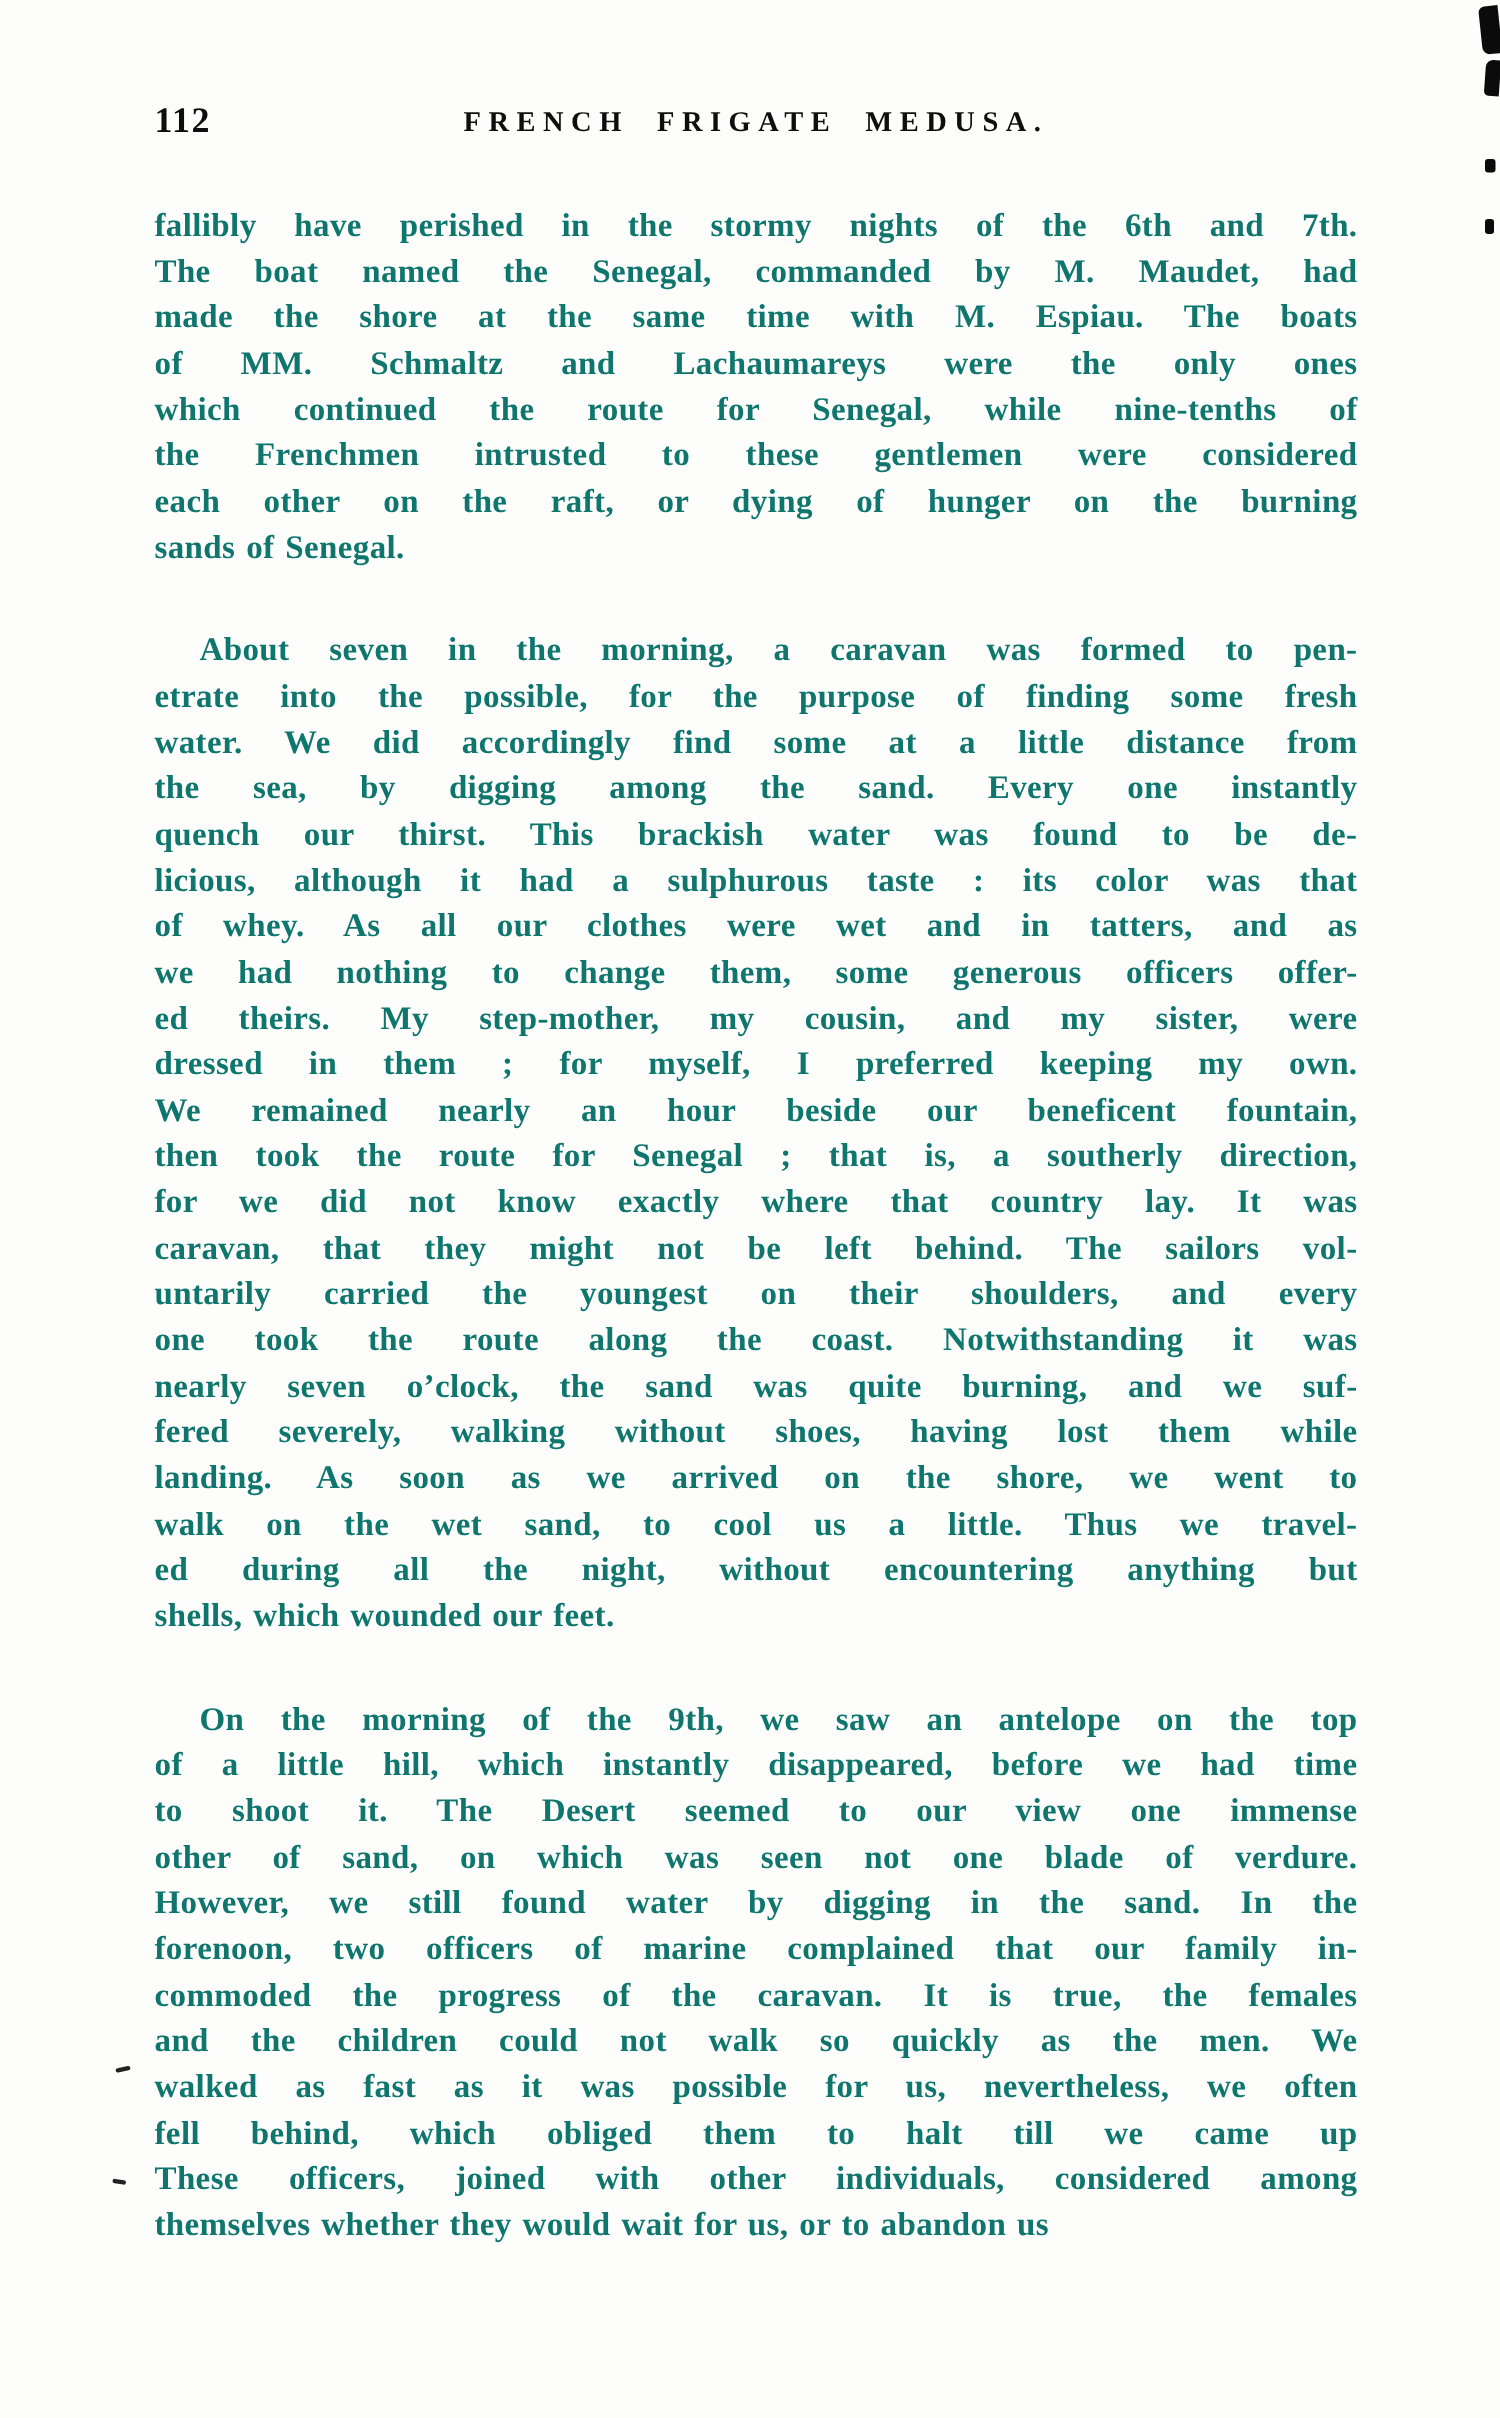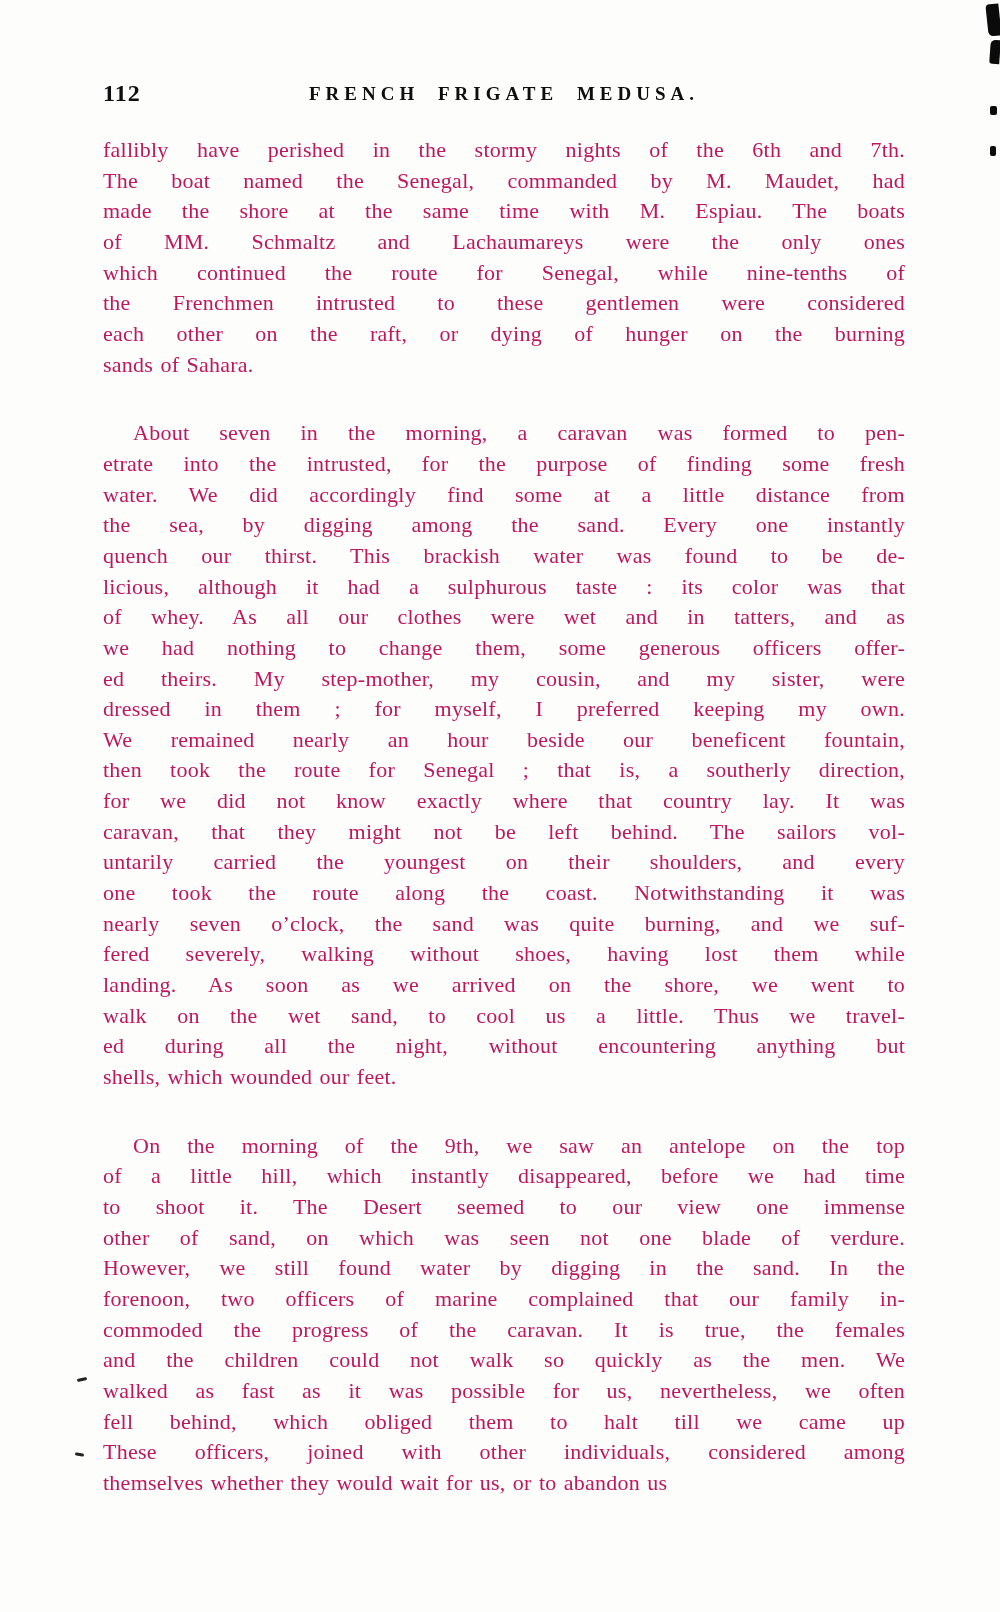--- a/index.html
+++ b/index.html
@@ -8,38 +8,38 @@
     width: 1000px; height: 1612px;
     font-family: "Liberation Serif", "DejaVu Serif", serif;
     position: relative; overflow: hidden;
   }
   .page {
     position: absolute; inset: 0;
     background: #fdfdfc; color: #0e0e0e;
   }
   
   .running-head {
-    position: absolute; top: 80px; left: 103px; width: 802px; height: 26px; text-decoration: underline;
+    position: absolute; top: 68px; left: 103px; width: 802px; height: 26px; text-decoration: underline;
   }
   .page-num {
     position: absolute; left: 0; top: 0;
     font-size: 24px; font-weight: bold; letter-spacing: 1px;
   }
   .running-title {
     position: absolute; left: 0; top: 3px; width: 100%;
     text-align: center;
     font-size: 19px; font-weight: bold;
     letter-spacing: 5px; word-spacing: 9px;
   }
   
   .body-text {
     position: absolute; top: 135px; left: 103px; width: 802px;
-    font-size: 22px; font-weight: normal;
+    font-size: 22px; font-weight: bold;
     letter-spacing: 0.25px; word-spacing: 1.5px;
-    color: #be185d;
+    color: #0f766e;
   }
   .para { display: block; }
   .line {
     display: block;
     line-height: 30.65px;
     text-align: justify;
     text-align-last: justify;
   }
   .line.last { text-align: left; text-align-last: left; }
   .para.indent .line.first { text-indent: 30px; margin-top: 38px; }
@@ -73,25 +73,25 @@
 
   <main class="body-text">
       <div class="para">
         <div class="line first">fallibly have perished in the stormy nights of the 6th and 7th.</div>
         <div class="line">The boat named the Senegal, commanded by M. Maudet, had</div>
         <div class="line">made the shore at the same time with M. Espiau. The boats</div>
         <div class="line">of MM. Schmaltz and Lachaumareys were the only ones</div>
         <div class="line">which continued the route for Senegal, while nine-tenths of</div>
         <div class="line">the Frenchmen intrusted to these gentlemen were considered</div>
         <div class="line">each other on the raft, or dying of hunger on the burning</div>
-        <div class="line last">sands of Sahara.</div>
+        <div class="line last">sands of Senegal.</div>
       </div>
       <div class="para indent">
         <div class="line first">About seven in the morning, a caravan was formed to pen-</div>
-        <div class="line">etrate into the intrusted, for the purpose of finding some fresh</div>
+        <div class="line">etrate into the possible, for the purpose of finding some fresh</div>
         <div class="line">water. We did accordingly find some at a little distance from</div>
         <div class="line">the sea, by digging among the sand. Every one instantly</div>
         <div class="line">quench our thirst. This brackish water was found to be de-</div>
         <div class="line">licious, although it had a sulphurous taste : its color was that</div>
         <div class="line">of whey. As all our clothes were wet and in tatters, and as</div>
         <div class="line">we had nothing to change them, some generous officers offer-</div>
         <div class="line">ed theirs. My step-mother, my cousin, and my sister, were</div>
         <div class="line">dressed in them ; for myself, I preferred keeping my own.</div>
         <div class="line">We remained nearly an hour beside our beneficent fountain,</div>
         <div class="line">then took the route for Senegal ; that is, a southerly direction,</div>

